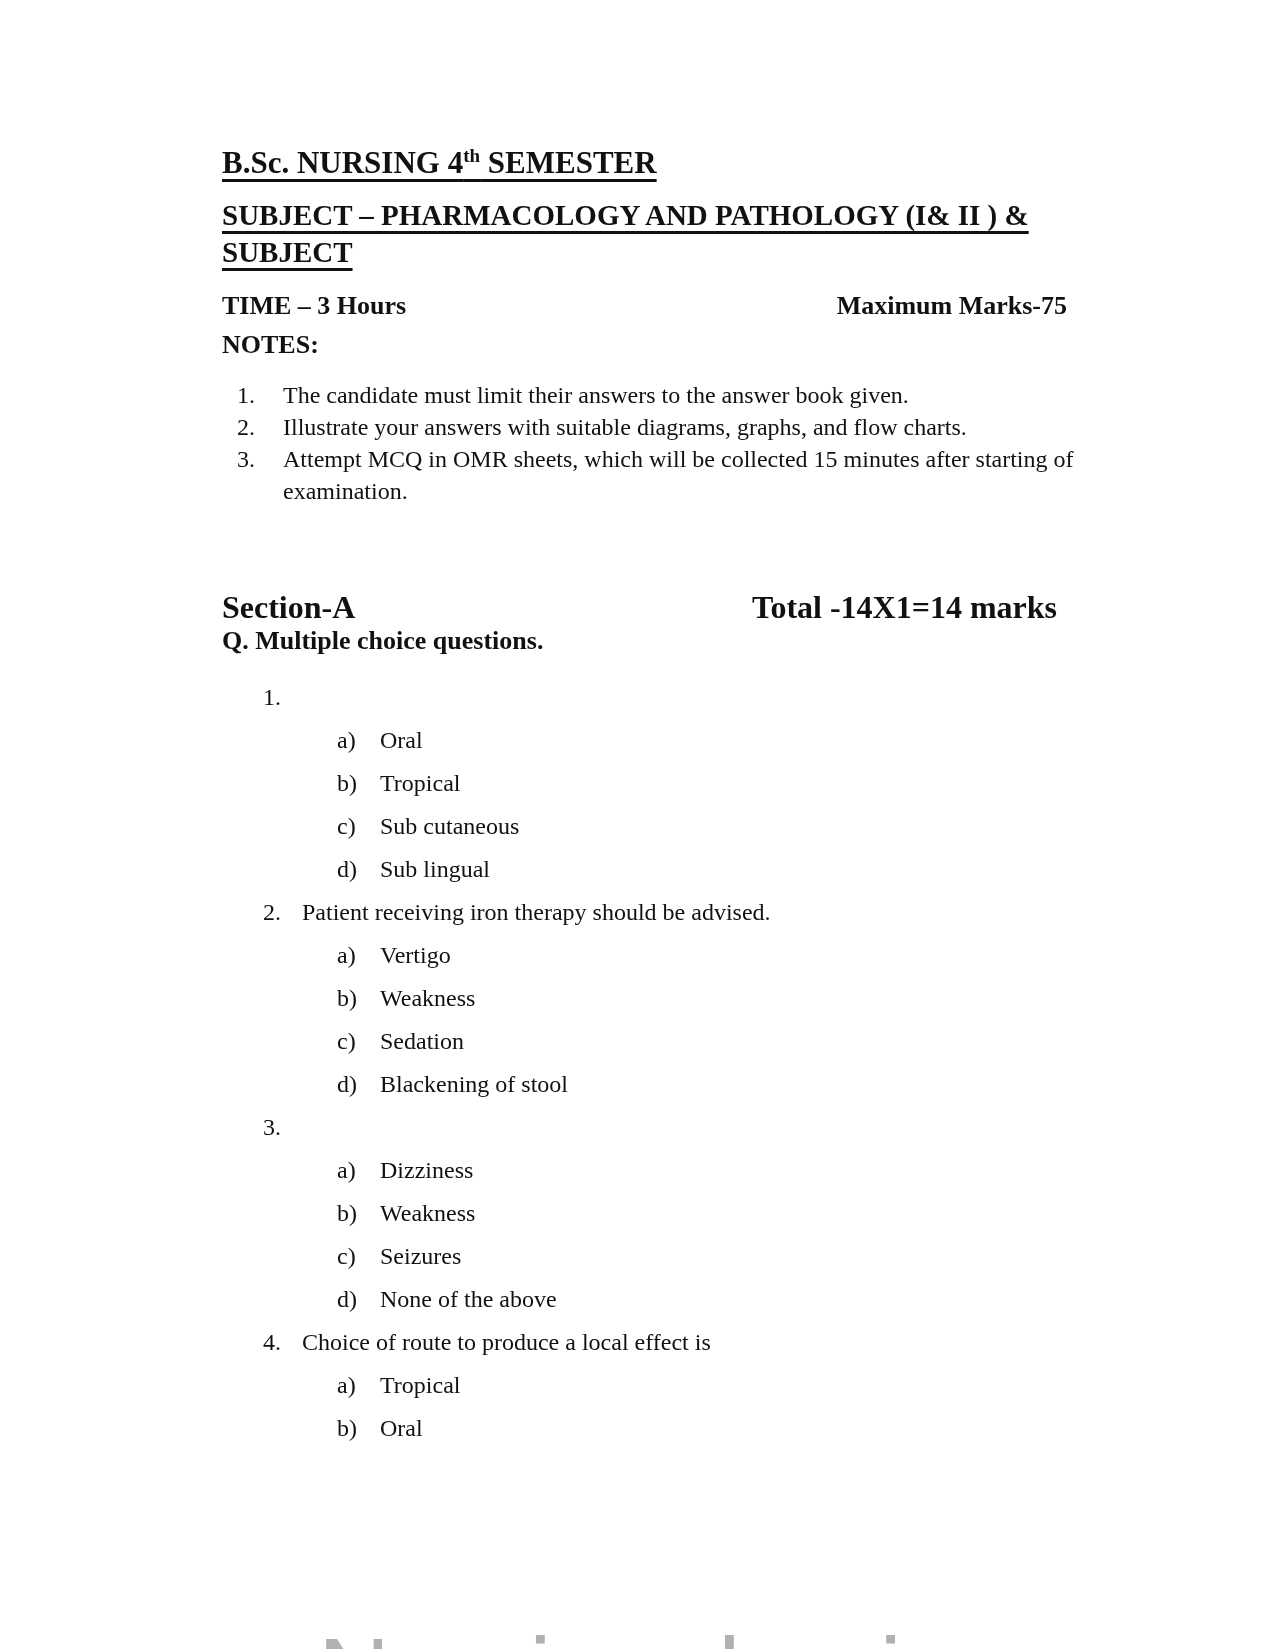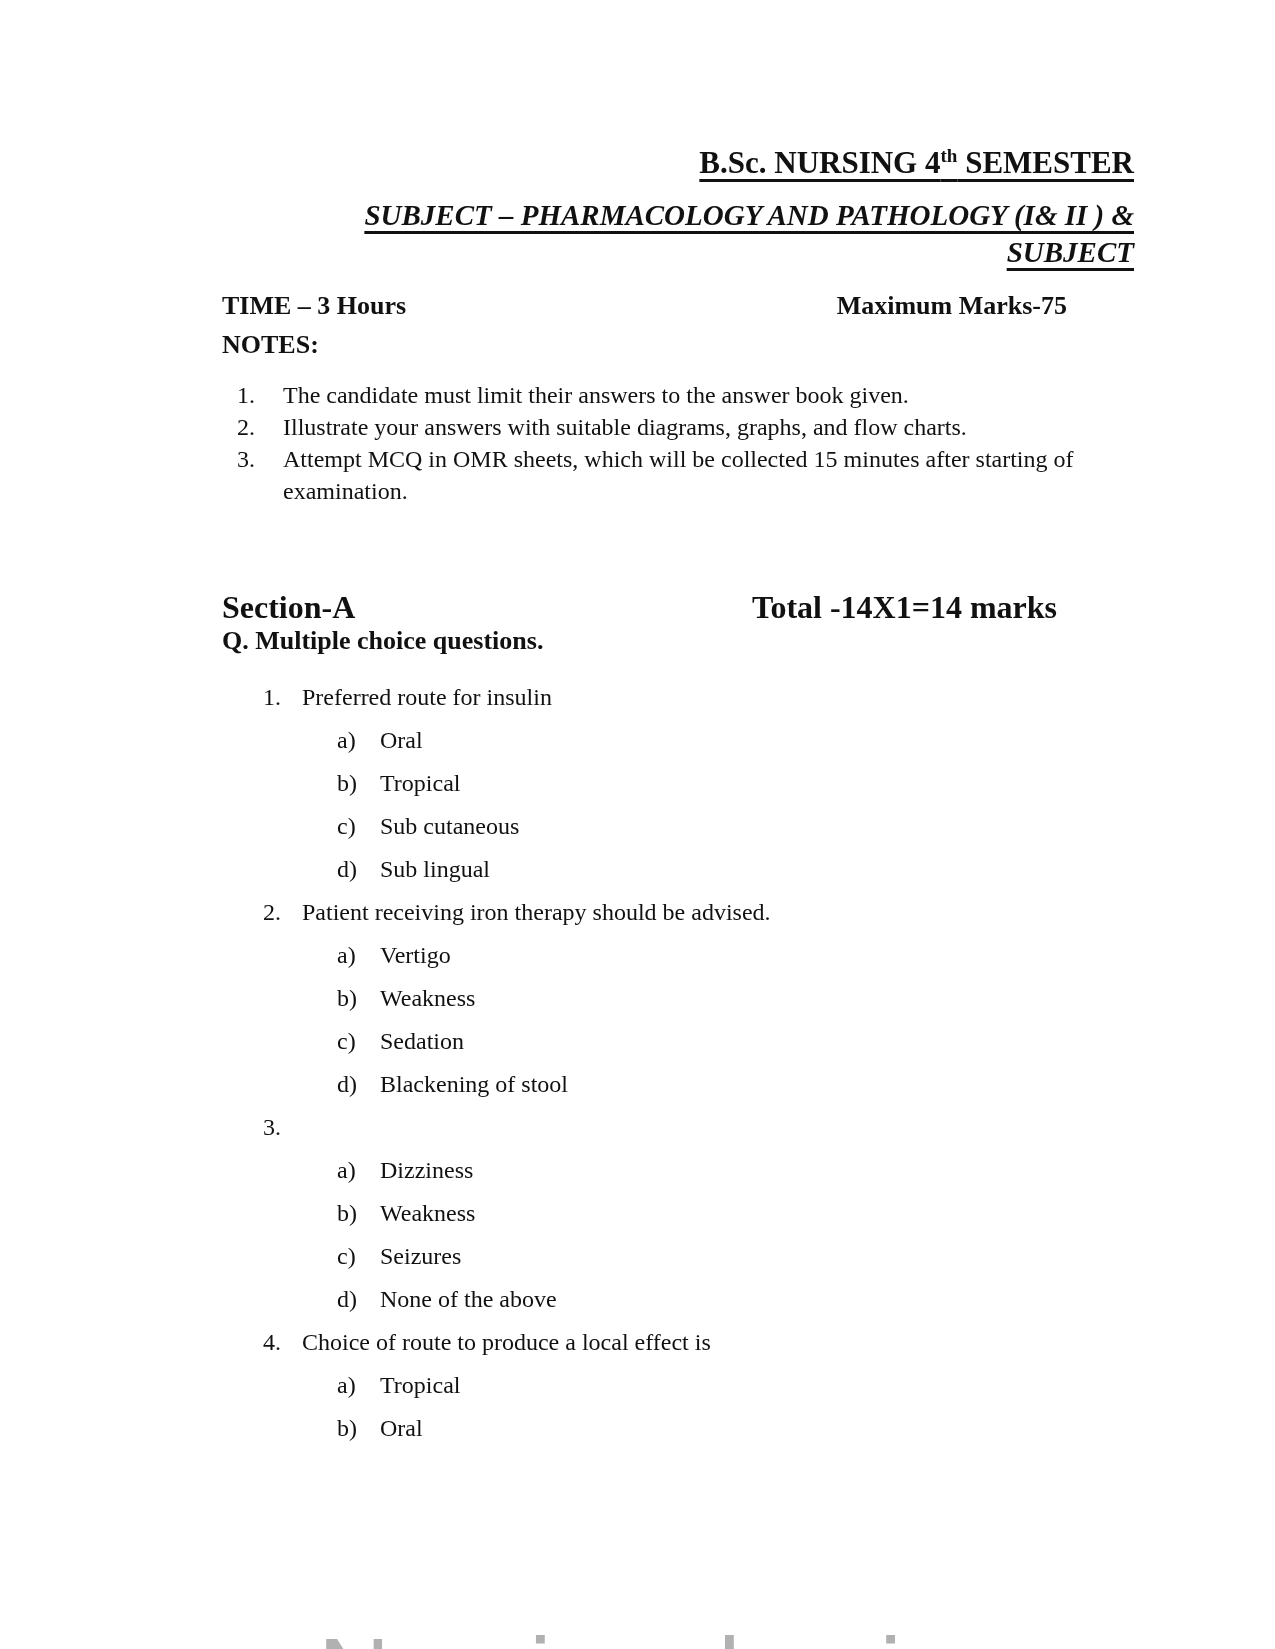--- a/index.html
+++ b/index.html
@@ -9,38 +9,37 @@
     height: 1649px;
     background: #ffffff;
     color: #111111;
     font-family: "Liberation Serif", serif;
     overflow: hidden;
   }
   
   .headings {
     width: 912px;
     margin-left: 222px;
-    text-align: right;
+    text-align: left;
   }
   .title {
     padding-top: 144px;
     font-size: 31px;
     font-weight: bold;
     line-height: 38px;
   }
   .title sup {
     font-size: 19px;
     line-height: 0;
   }
   .subject {
     margin-top: 15px;
     font-size: 29px;
     font-weight: bold;
     line-height: 37px;
-    font-style: italic;
   }
   .u {
     text-decoration: underline;
     text-decoration-thickness: 3px;
     text-underline-offset: 6px;
   }
   
   .content {
     width: 845px;
     margin-left: 222px;
@@ -167,21 +166,20 @@
       <span>Section-A</span>
       <span class="section-total">Total -14X1=14 marks</span>
     </div>
 
     <div class="mcq-heading">Q. Multiple choice questions.</div>
 
     <div class="questions">
 
       <div class="q-row">
         <span class="q-num">1.</span>
-        <span>Preferred route for insulin</span>
       </div>
       <div class="opt-row">
         <span class="opt-letter">a)</span>
         <span>Oral</span>
       </div>
       <div class="opt-row">
         <span class="opt-letter">b)</span>
         <span>Tropical</span>
       </div>
       <div class="opt-row">

